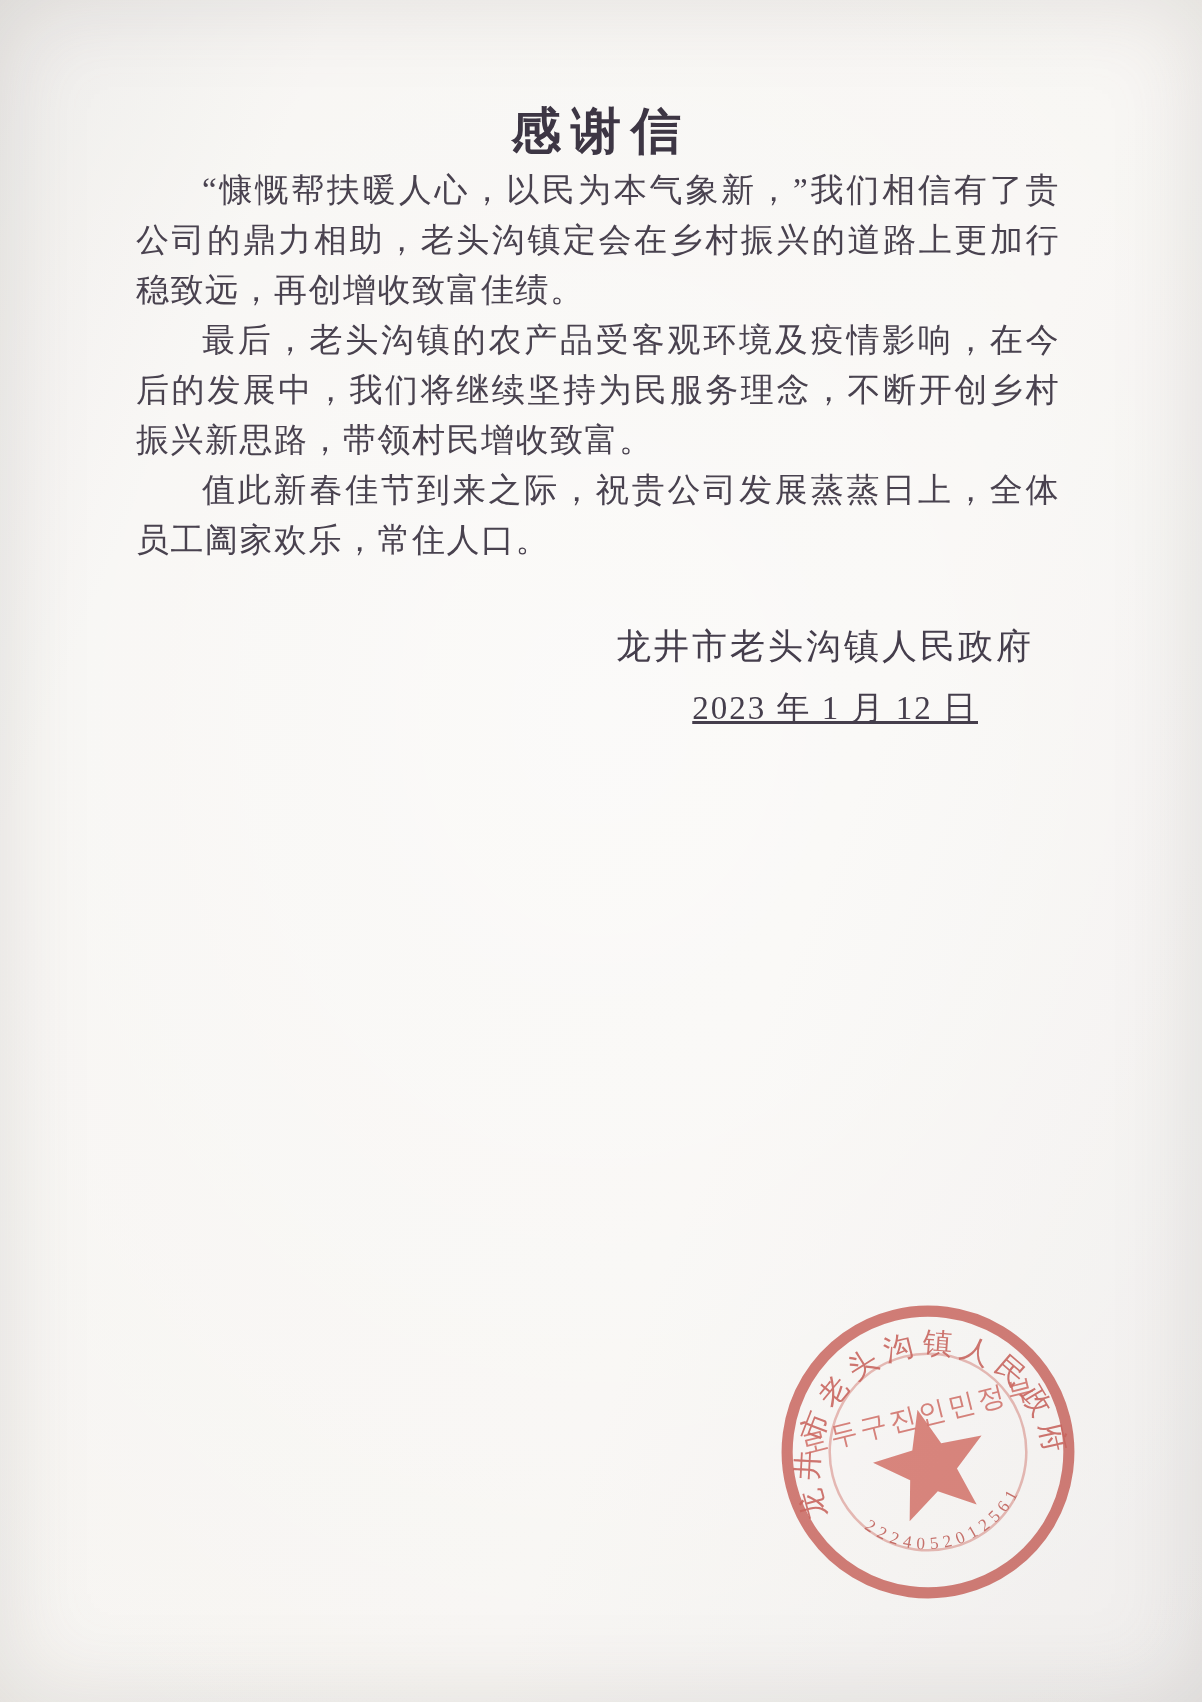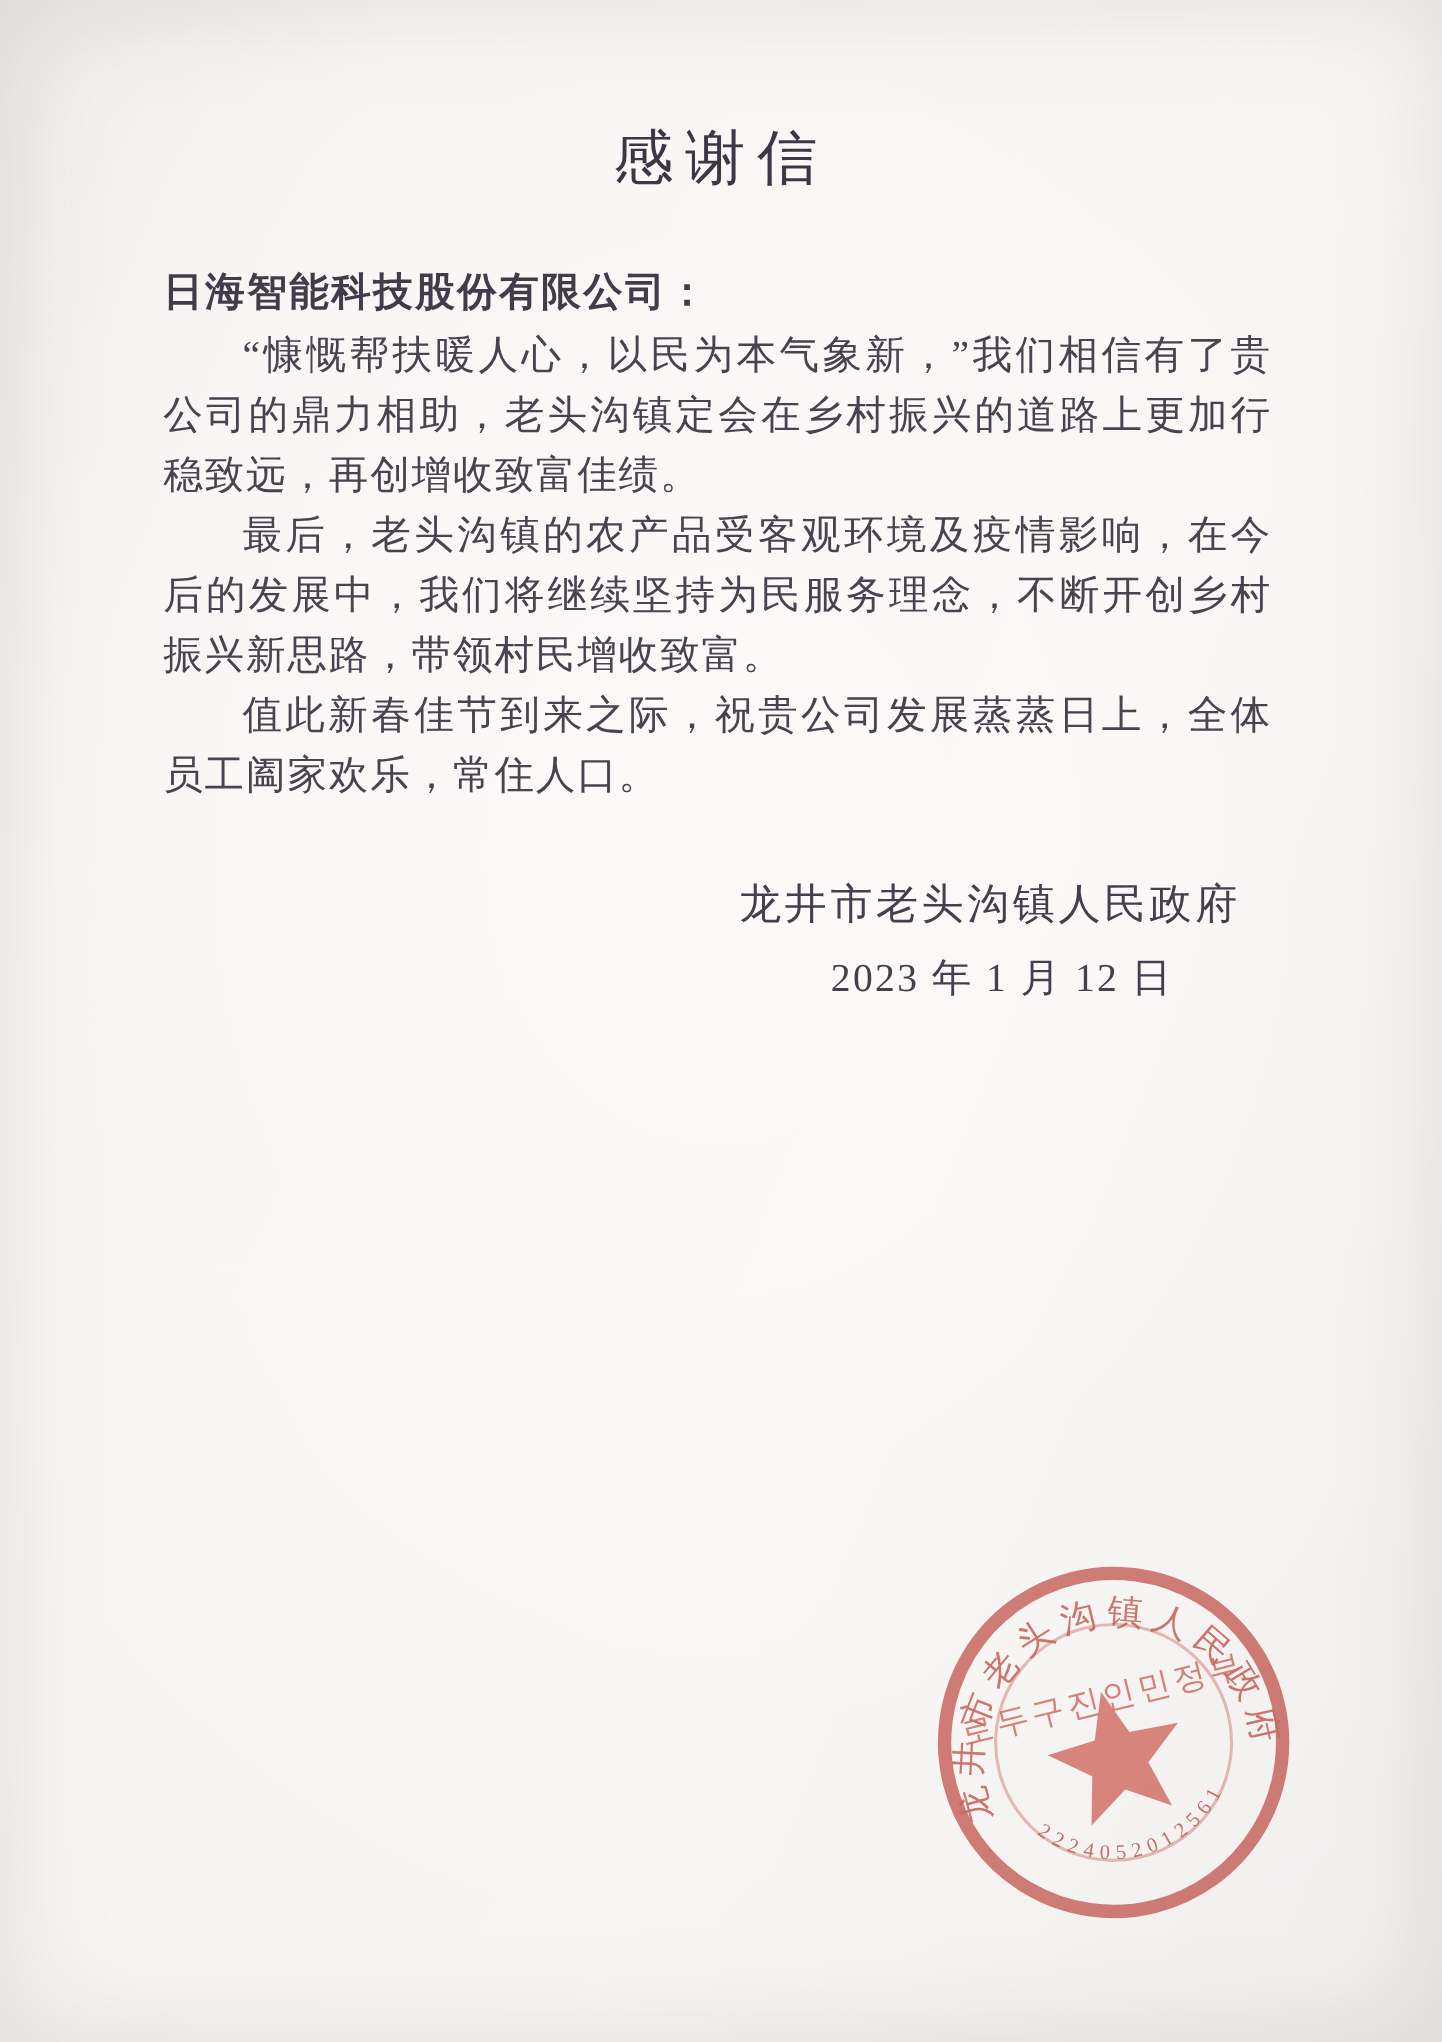--- a/index.html
+++ b/index.html
@@ -19,21 +19,21 @@
     content: "";
     position: absolute; inset: 0;
     box-shadow: inset 0 0 90px rgba(120,115,110,0.18);
     pointer-events: none;
   }
   .title {
     padding-top: 98px;
     margin: 0;
     text-align: center;
     font-size: 50px;
-    font-weight: 400;
+    font-weight: 700;
     letter-spacing: 10px;
     color: #3d3644;
   }
   .addressee {
     margin: 56px 140px 6px 136px;
     font-size: 33px;
     font-weight: bold;
     letter-spacing: 2px;
     color: #423b49;
   }
@@ -55,20 +55,21 @@
     letter-spacing: 3px;
     color: #453e4c;
   }
   .sign-date {
     margin-top: 16px;
     text-align: right;
     padding-right: 224px;
     font-size: 33px;
     letter-spacing: 2px;
     color: #453e4c;
+    text-decoration: underline;
   }
   .seal {
     position: absolute;
     left: 776px;
     top: 1300px;
     width: 304px;
     height: 304px;
     transform: rotate(-14deg);
     opacity: 0.82;
     mix-blend-mode: multiply;
@@ -76,21 +77,20 @@
   }
   .seal text { font-family: "Liberation Serif", "DejaVu Serif", serif; }
 </style>
 </head>
 <body>
 
 <div class="page">
 
   <h1 class="title">感谢信</h1>
 
-  <div class="addressee">日海智能科技股份有限公司：</div>
 
   <div class="letter-body">
     <p>“慷慨帮扶暖人心，以民为本气象新，”我们相信有了贵公司的鼎力相助，老头沟镇定会在乡村振兴的道路上更加行稳致远，再创增收致富佳绩。</p>
     <p>最后，老头沟镇的农产品受客观环境及疫情影响，在今后的发展中，我们将继续坚持为民服务理念，不断开创乡村振兴新思路，带领村民增收致富。</p>
     <p>值此新春佳节到来之际，祝贵公司发展蒸蒸日上，全体员工阖家欢乐，常住人口。</p>
   </div>
 
   <div class="sign-block">
     <div class="signature">龙井市老头沟镇人民政府</div>
     <div class="sign-date">2023 年 1 月 12 日</div>

